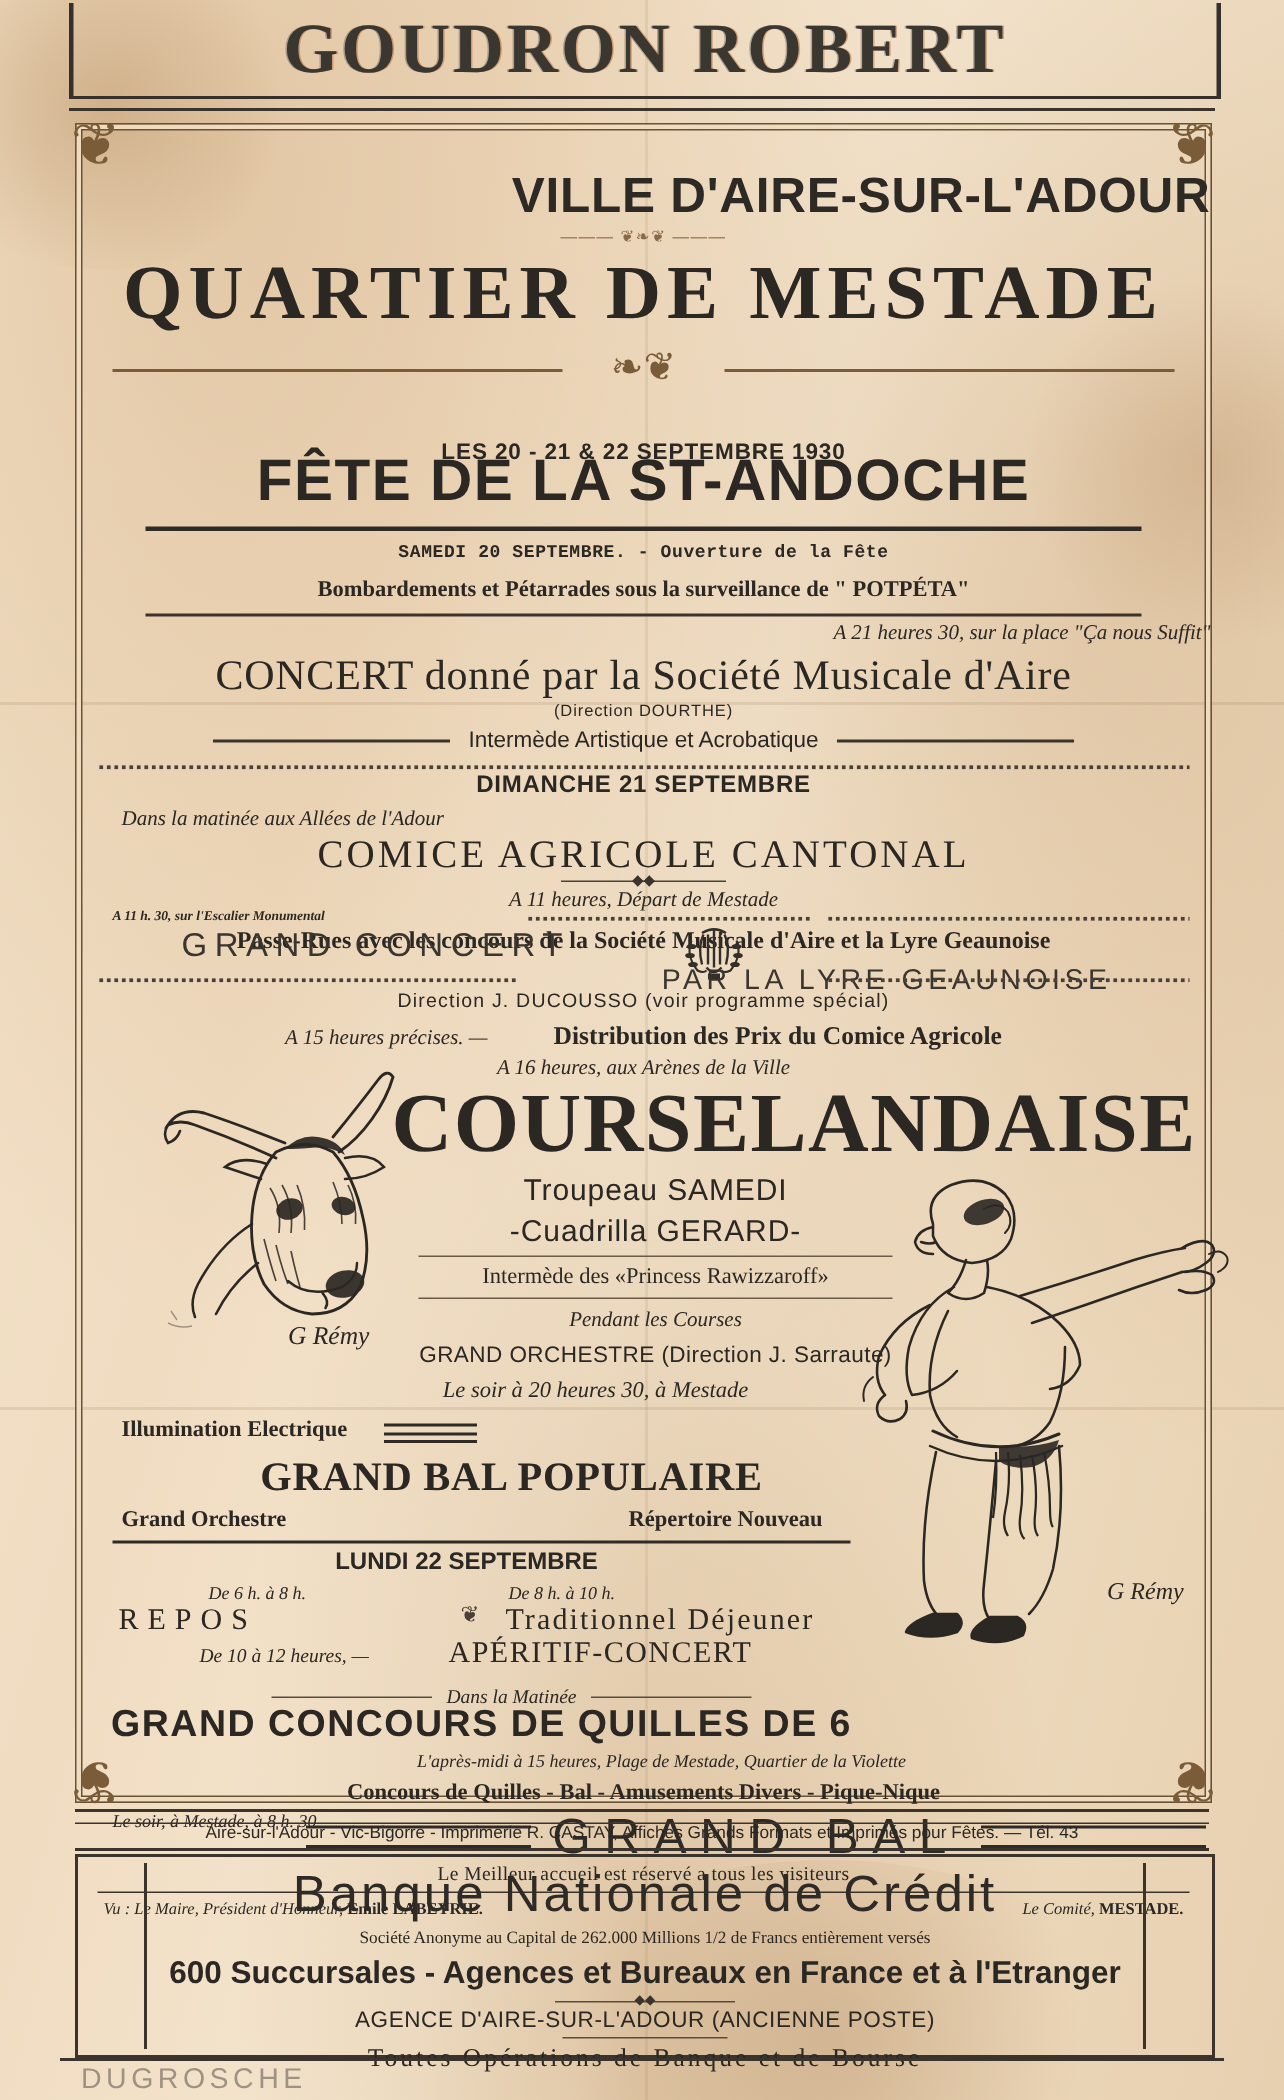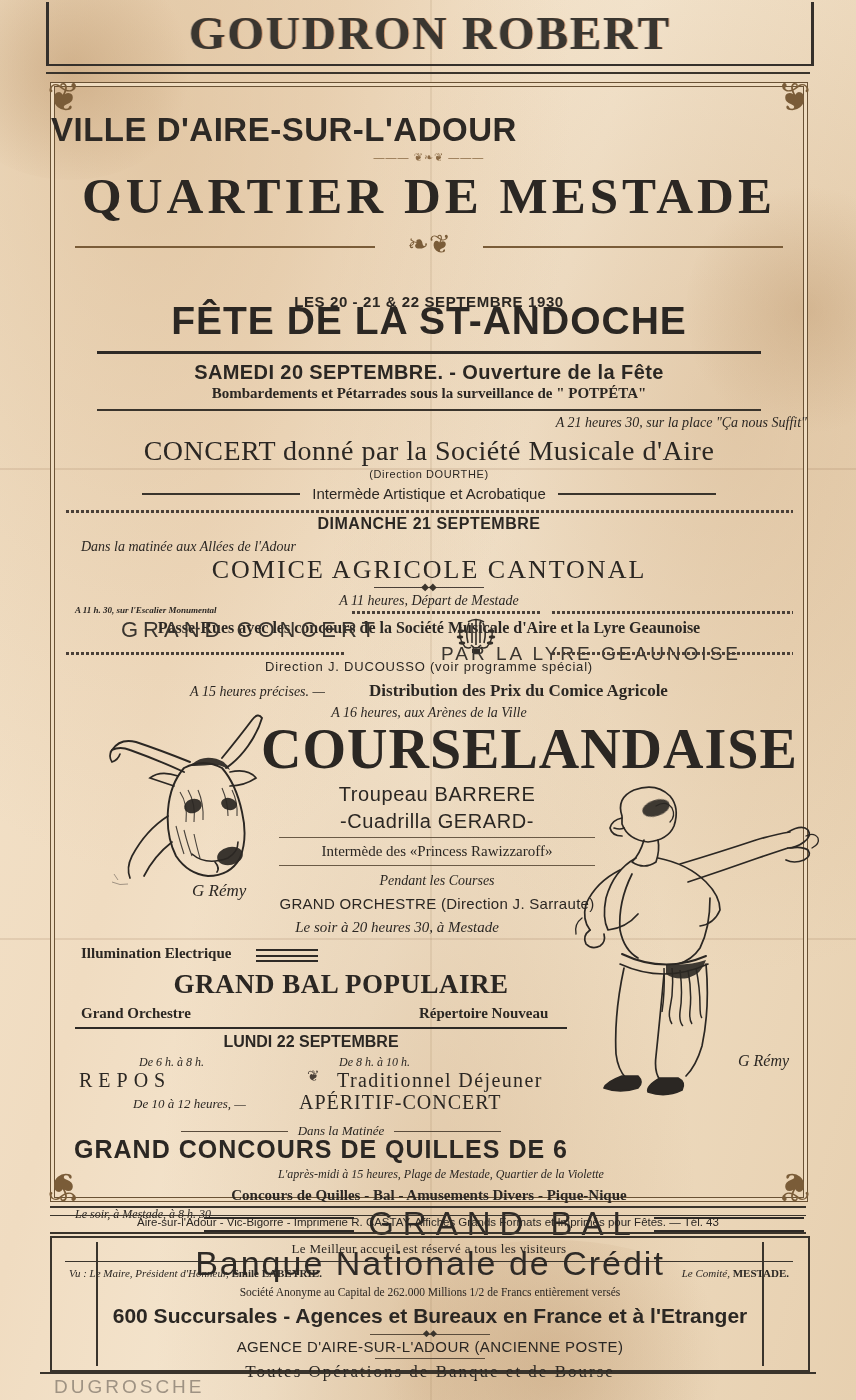--- a/index.html
+++ b/index.html
@@ -47,21 +47,21 @@
     box-shadow:inset 0 0 0 3px #efdcc0, inset 0 0 0 4px #6a5235;
   }
   .corner{position:absolute;width:34px;height:44px;color:#7a5c38;font-size:40px;
     line-height:40px;font-family:"DejaVu Serif",serif;}
   .c-tl{left:-4px;top:-6px;}
   .c-tr{right:-4px;top:-6px;transform:scaleX(-1);}
   .c-bl{left:-4px;bottom:-6px;transform:scaleY(-1);}
   .c-br{right:-4px;bottom:-6px;transform:scale(-1,-1);}
 
   
-  #ville{position:absolute;left:0;right:0;top:28px;text-align:left;
+  #ville{position:absolute;left:0;right:0;top:28px;text-align:right;
     font-family:"Liberation Sans",sans-serif;font-weight:bold;font-size:33px;
     letter-spacing:.5px;color:#2d2925;}
   #orn-1{position:absolute;left:50%;transform:translateX(-50%);top:68px;
     width:230px;height:10px;color:#8a6a45;font-size:11px;text-align:center;
     letter-spacing:1px;overflow:hidden;white-space:nowrap;}
   #quartier{position:absolute;left:0;right:0;top:84px;text-align:center;
     font-family:"Liberation Serif",serif;font-weight:bold;font-size:51px;
     letter-spacing:4px;color:#2b2723;}
   #orn-2{position:absolute;left:24px;right:24px;top:152px;height:26px;}
   .orn-rule{position:absolute;top:11px;height:0;border-top:2px double #7a5c38;}
@@ -142,21 +142,21 @@
 
     <div id="dates-row">
       <div class="dbl-rule"></div>
       <div id="dates-text">LES 20 - 21 &amp; 22 SEPTEMBRE 1930</div>
       <div class="dbl-rule"></div>
     </div>
 
     <div id="fete">FÊTE DE LA ST-ANDOCHE</div>
     <div id="rule-fete"></div>
 
-    <div class="line" style="top:278px;font-family:Liberation Sans, sans-serif;font-weight:bold;font-size:20px;letter-spacing:.4px;text-align:center;">SAMEDI 20 SEPTEMBRE. - Ouverture de la Fête</div>
+    <div class="line" style="top:278px;font-family:Liberation Mono, monospace;font-weight:bold;font-size:12px;letter-spacing:.4px;text-align:center;">SAMEDI 20 SEPTEMBRE. - Ouverture de la Fête</div>
     <div class="line" style="top:302px;font-family:'Liberation Serif',serif;font-weight:bold;font-size:15px;">Bombardements et Pétarrades sous la surveillance de " POTPÉTA"</div>
     <div style="position:absolute;left:46px;right:46px;top:326px;border-top:2px solid #3a342c;"></div>
 
     <div class="line it" style="top:332px;font-family:'Liberation Serif',serif;font-size:14px;text-align:right;">A 21 heures 30, sur la place "Ça nous Suffit"</div>
     <div class="line" style="top:352px;font-family:'Liberation Serif',serif;font-size:28px;letter-spacing:.5px;">CONCERT donné par la Société Musicale d'Aire</div>
     <div class="line" style="top:385px;font-family:'Liberation Sans',sans-serif;font-size:11px;letter-spacing:.6px;">(Direction DOURTHE)</div>
     <div style="position:absolute;left:0;right:0;top:402px;display:flex;align-items:center;justify-content:center;gap:12px;">
       <div style="width:158px;border-top:2px solid #3a342c;"></div>
       <div style="font-family:'Liberation Sans',sans-serif;font-size:15px;white-space:nowrap;">Intermède Artistique et Acrobatique</div>
       <div style="width:158px;border-top:2px solid #3a342c;"></div>
@@ -206,21 +206,21 @@
 
     <div class="line" style="top:576px;font-family:'Liberation Sans',sans-serif;font-size:13px;letter-spacing:.8px;">Direction J. DUCOUSSO (voir programme spécial)</div>
 
     <div style="position:absolute;left:0;right:0;top:598px;display:flex;align-items:baseline;justify-content:center;gap:8px;">
       <span class="it" style="font-family:'Liberation Serif',serif;font-size:14px;">A 15 heures précises. —</span>
       <span style="font-family:'Liberation Serif',serif;font-weight:bold;font-size:17px;margin-left:36px;">Distribution des Prix du Comice Agricole</span>
     </div>
     <div class="line it" style="top:622px;font-family:'Liberation Serif',serif;font-size:14px;">A 16 heures, aux Arènes de la Ville</div>
 
     <div style="position:absolute;left:210px;top:634px;font-family:'Liberation Serif',serif;font-weight:bold;font-size:56px;letter-spacing:1px;">COURSELANDAISE</div>
-    <div style="position:absolute;left:236px;width:300px;text-align:center;top:700px;font-family:'Liberation Sans',sans-serif;font-size:20px;letter-spacing:.6px;">Troupeau BARRERE</div>
+    <div style="position:absolute;left:236px;width:300px;text-align:center;top:700px;font-family:'Liberation Sans',sans-serif;font-size:20px;letter-spacing:.6px;">Troupeau SAMEDI</div>
     <div style="position:absolute;left:236px;width:300px;text-align:center;top:727px;font-family:'Liberation Sans',sans-serif;font-size:20px;letter-spacing:.6px;">-Cuadrilla GERARD-</div>
     <div style="position:absolute;left:228px;width:316px;top:754px;border-top:1px solid #6a5a46;"></div>
     <div style="position:absolute;left:228px;width:316px;text-align:center;top:760px;font-family:'Liberation Serif',serif;font-size:15px;">Intermède des «Princess Rawizzaroff»</div>
     <div style="position:absolute;left:228px;width:316px;top:782px;border-top:1px solid #6a5a46;"></div>
     <div class="it" style="position:absolute;left:236px;width:300px;text-align:center;top:790px;font-family:'Liberation Serif',serif;font-size:14px;">Pendant les Courses</div>
     <div style="position:absolute;left:200px;width:372px;text-align:center;top:812px;font-family:'Liberation Sans',sans-serif;font-size:15px;letter-spacing:.3px;">GRAND ORCHESTRE (Direction J. Sarraute)</div>
     <div class="it" style="position:absolute;left:160px;width:372px;text-align:center;top:836px;font-family:'Liberation Serif',serif;font-size:15px;">Le soir à 20 heures 30, à Mestade</div>
 
     <div style="position:absolute;left:30px;top:862px;font-family:'Liberation Serif',serif;font-weight:bold;font-size:15px;">Illumination Electrique</div>
     <div style="position:absolute;left:205px;width:62px;top:866px;height:9px;border-top:2px solid #2e2a26;border-bottom:2px solid #2e2a26;"></div>

